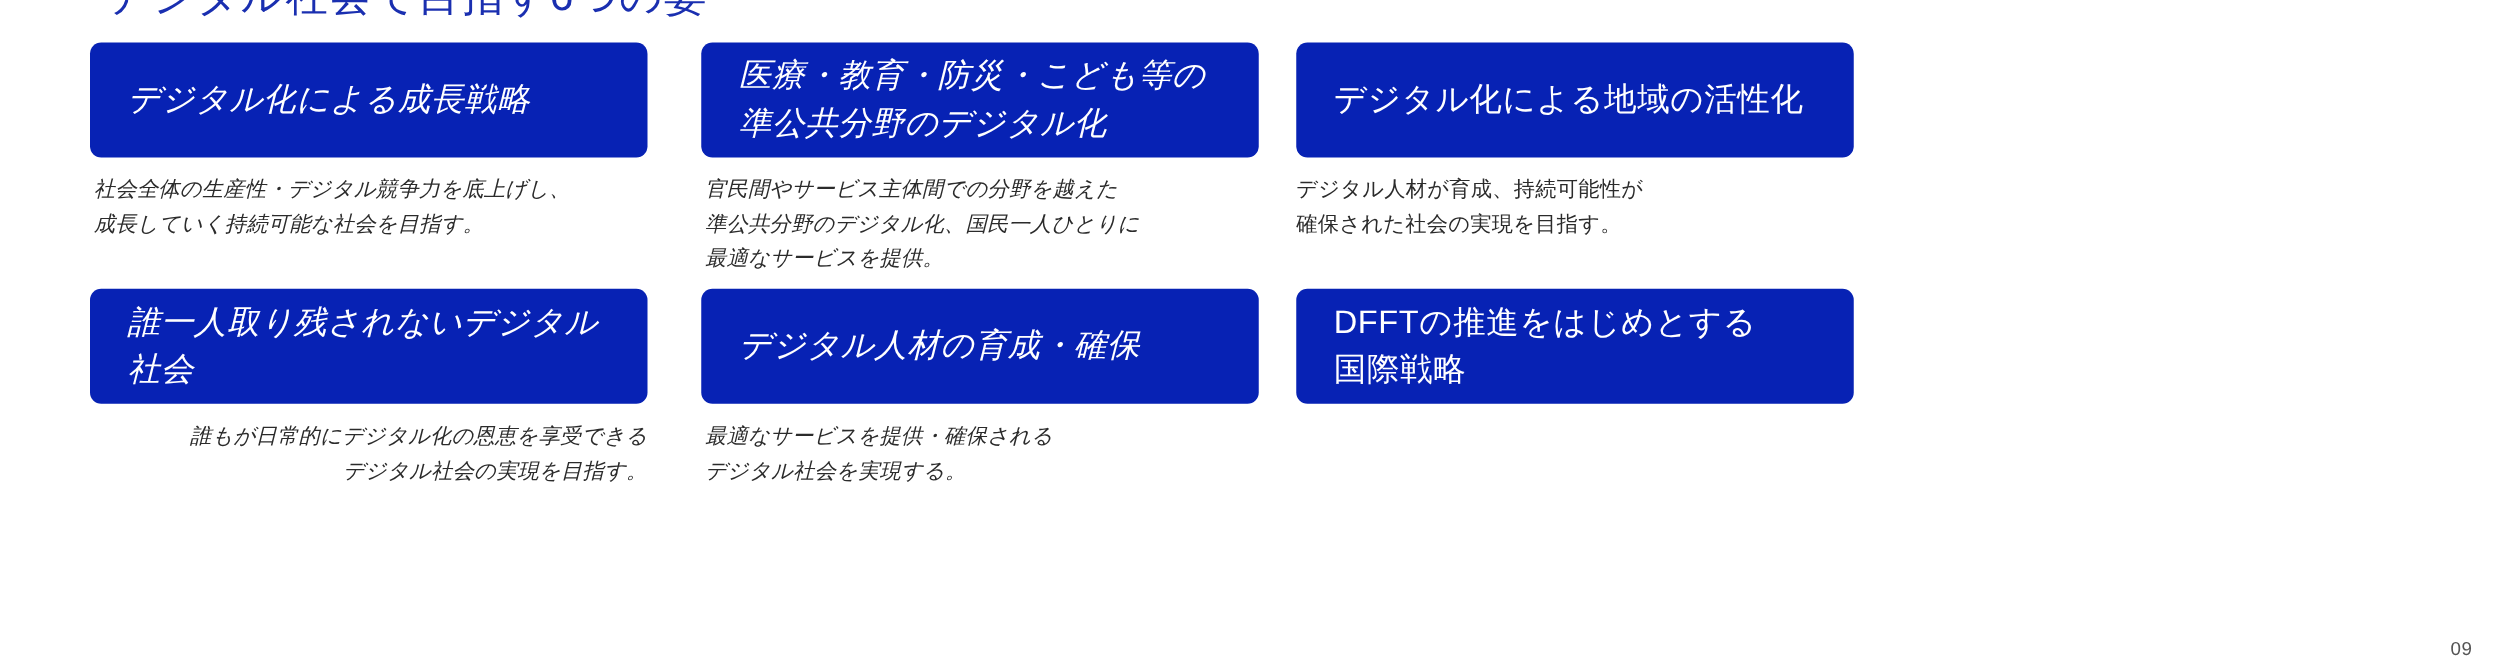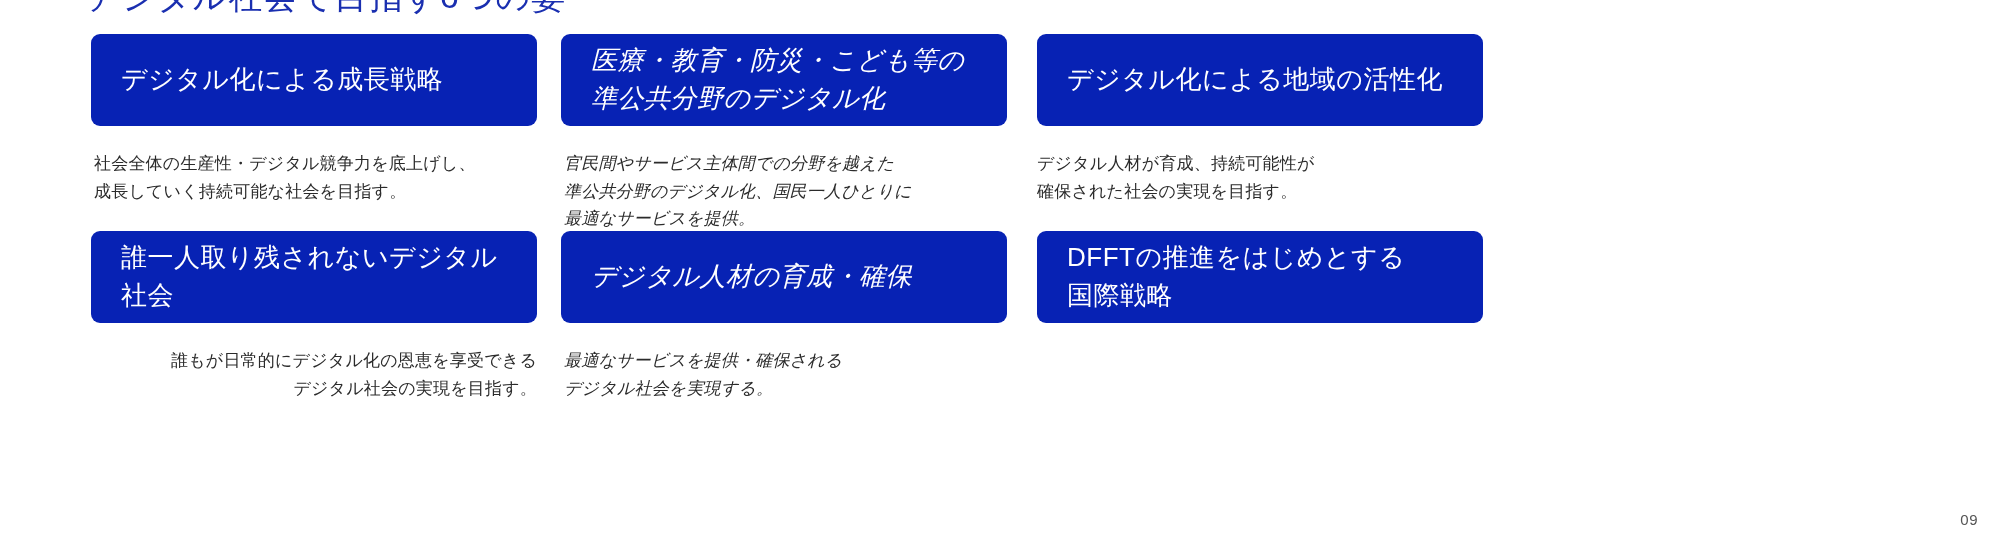--- a/index.html
+++ b/index.html
@@ -34,21 +34,21 @@
     position: absolute;
     left: 0;
     top: 0;
     width: 2000px;
     height: 536px;
   }
   .cell {
     position: absolute;
     width: 446px;
   }
-  .col0 { left: 91px; }
+  .col0 { left: 72px; font-style: italic; }
   .col1 { left: 561px; font-style: italic; }
   .col2 { left: 1037px; }
   .row0 { top: 34px; }
   .row1 { top: 231px; }
 
   .card {
     background: #0722b4;
     border-radius: 9px;
     color: #ffffff;
     box-sizing: border-box;
@@ -61,21 +61,21 @@
     height: 92px;
   }
   .card-title {
     font-size: 26px;
     line-height: 1.45;
     letter-spacing: 0.5px;
     font-weight: 400;
     white-space: pre-line;
   }
   .card-desc {
-    margin-top: 24px;
+    margin-top: 12px;
     font-size: 17px;
     line-height: 1.62;
     color: #2b2b2b;
     letter-spacing: 0.2px;
     white-space: pre-line;
     padding-left: 3px;
   }
   .col2 .card-desc { padding-left: 0; }
   .col0.row1 .card-desc { padding-left: 0; text-align: right; }
 

